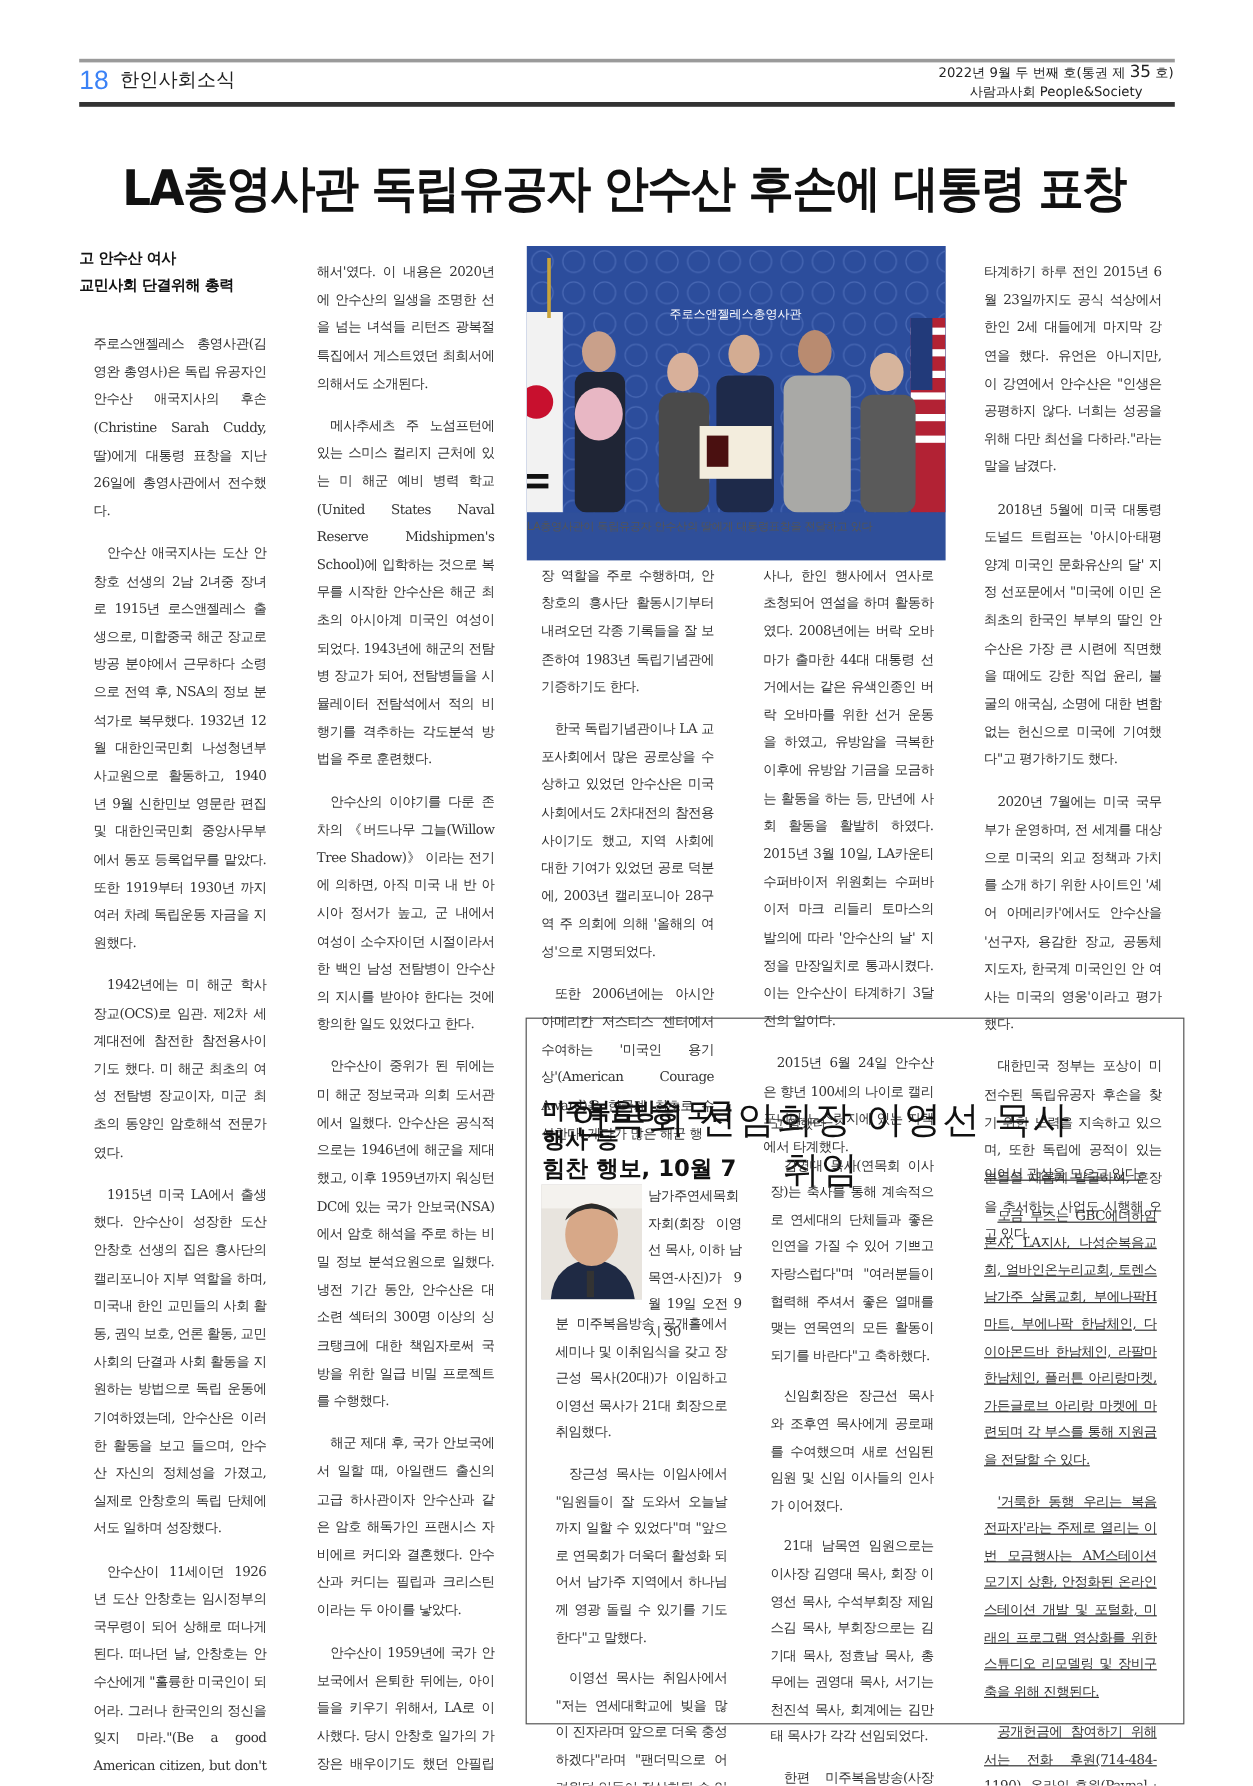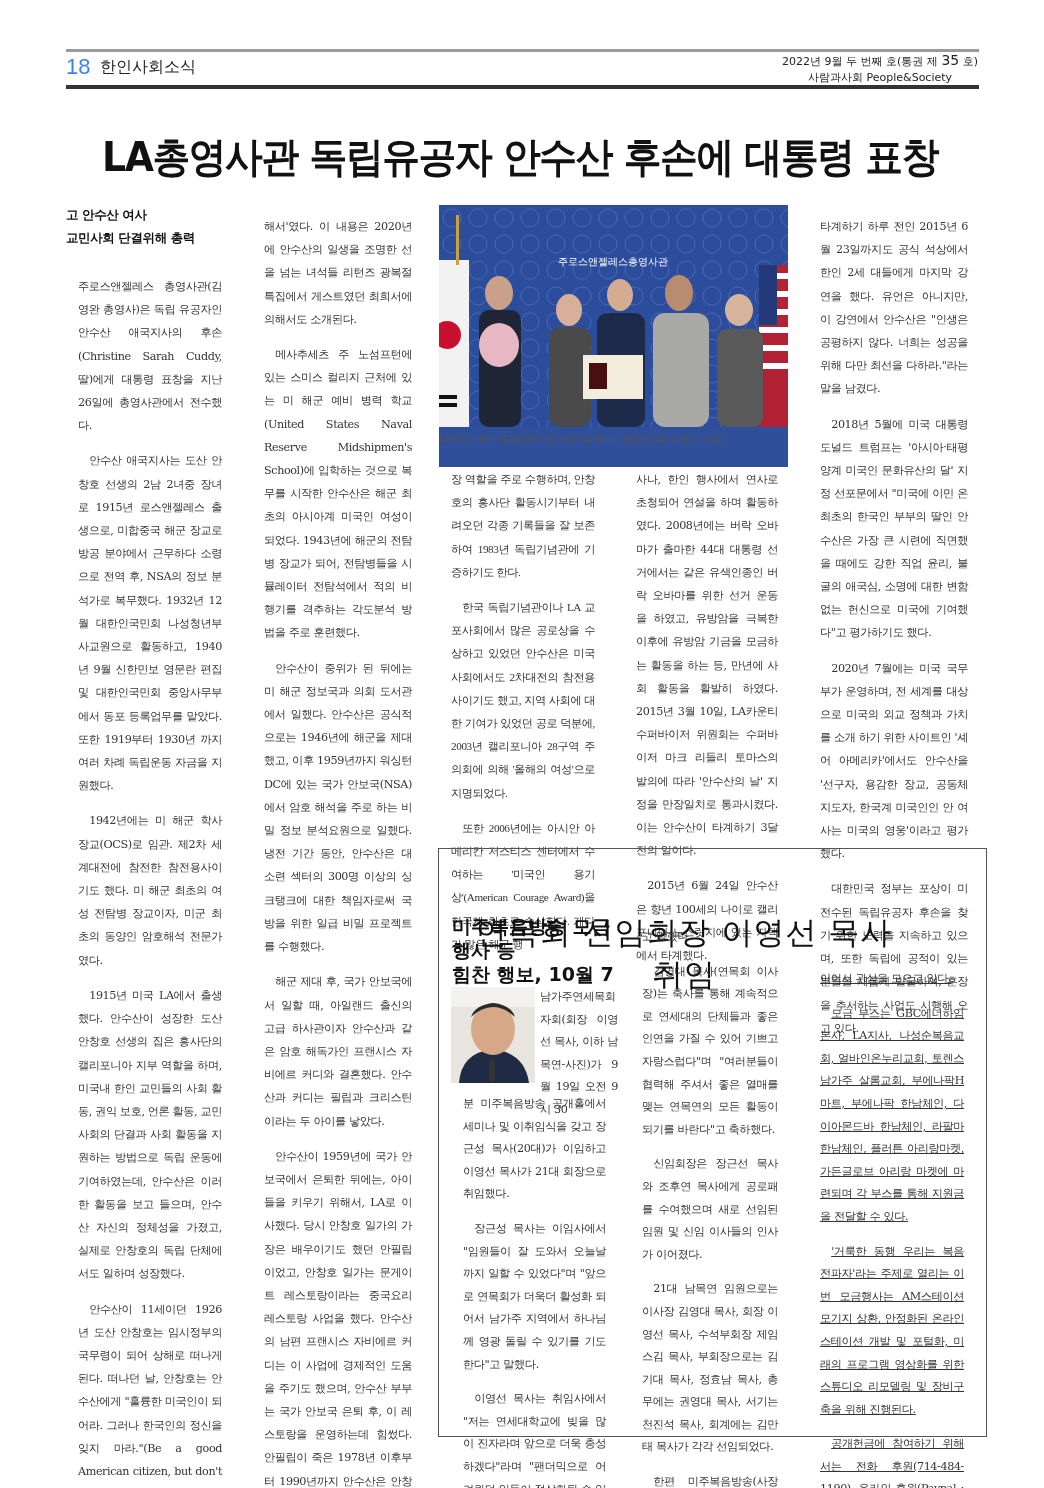--- a/index.html
+++ b/index.html
@@ -50,20 +50,21 @@
   <p>안수산 애국지사는 도산 안창호 선생의 2남 2녀중 장녀로 1915년 로스앤젤레스 출생으로, 미합중국 해군 장교로 방공 분야에서 근무하다 소령으로 전역 후, NSA의 정보 분석가로 복무했다. 1932년 12월 대한인국민회 나성청년부 사교원으로 활동하고, 1940년 9월 신한민보 영문란 편집 및 대한인국민회 중앙사무부에서 동포 등록업무를 맡았다. 또한 1919부터 1930년 까지 여러 차례 독립운동 자금을 지원했다.</p>
   <p>1942년에는 미 해군 학사장교(OCS)로 임관. 제2차 세계대전에 참전한 참전용사이기도 했다. 미 해군 최초의 여성 전탐병 장교이자, 미군 최초의 동양인 암호해석 전문가였다.</p>
   <p>1915년 미국 LA에서 출생했다. 안수산이 성장한 도산 안창호 선생의 집은 흥사단의 캘리포니아 지부 역할을 하며, 미국내 한인 교민들의 사회 활동, 권익 보호, 언론 활동, 교민 사회의 단결과 사회 활동을 지원하는 방법으로 독립 운동에 기여하였는데, 안수산은 이러한 활동을 보고 들으며, 안수산 자신의 정체성을 가졌고, 실제로 안창호의 독립 단체에서도 일하며 성장했다.</p>
   <p>안수산이 11세이던 1926년 도산 안창호는 임시정부의 국무령이 되어 상해로 떠나게 된다. 떠나던 날, 안창호는 안수산에게 "훌륭한 미국인이 되어라. 그러나 한국인의 정신을 잊지 마라."(Be a good American citizen, but don't forget your heritage.)라는 말을 남겼고, 이 말은 안수산이 자신의 일생에서 중시하는 가치로 자리매김했다.</p>
   <p>안수산이 1942년 미 해군에 입대한 해는 일본의 진주만 공습이 있던 후였다. 처음 지원했을 때는 아시아계라는 이유로 탈락했으나, 재지원해서 입대할 수 있었다. 입대를 지원한 동기는 '일본에 맞섰던 아버지의 싸움을 이어가기 위</p>
 </div>
 
 <div class="abs col" style="left:252px; top:203px; width:172px;">
   <p class="noindent">해서'였다. 이 내용은 2020년에 안수산의 일생을 조명한 선을 넘는 녀석들 리턴즈 광복절 특집에서 게스트였던 최희서에 의해서도 소개된다.</p>
   <p>메사추세츠 주 노섬프턴에 있는 스미스 컬리지 근처에 있는 미 해군 예비 병력 학교(United States Naval Reserve Midshipmen's School)에 입학하는 것으로 복무를 시작한 안수산은 해군 최초의 아시아계 미국인 여성이 되었다. 1943년에 해군의 전탐병 장교가 되어, 전탐병들을 시뮬레이터 전탐석에서 적의 비행기를 격추하는 각도분석 방법을 주로 훈련했다.</p>
+  <p>안수산의 이야기를 다룬 존 차의 《버드나무 그늘(Willow Tree Shadow)》 이라는 전기에 의하면, 아직 미국 내 반 아시아 정서가 높고, 군 내에서 여성이 소수자이던 시절이라서 한 백인 남성 전탐병이 안수산의 지시를 받아야 한다는 것에 항의한 일도 있었다고 한다.</p>
   <p>안수산이 중위가 된 뒤에는 미 해군 정보국과 의회 도서관에서 일했다. 안수산은 공식적으로는 1946년에 해군을 제대했고, 이후 1959년까지 워싱턴 DC에 있는 국가 안보국(NSA)에서 암호 해석을 주로 하는 비밀 정보 분석요원으로 일했다. 냉전 기간 동안, 안수산은 대 소련 섹터의 300명 이상의 싱크탱크에 대한 책임자로써 국방을 위한 일급 비밀 프로젝트를 수행했다.</p>
   <p>해군 제대 후, 국가 안보국에서 일할 때, 아일랜드 출신의 고급 하사관이자 안수산과 같은 암호 해독가인 프랜시스 자비에르 커디와 결혼했다. 안수산과 커디는 필립과 크리스틴이라는 두 아이를 낳았다.</p>
   <p>안수산이 1959년에 국가 안보국에서 은퇴한 뒤에는, 아이들을 키우기 위해서, LA로 이사했다. 당시 안창호 일가의 가장은 배우이기도 했던 안필립이었고, 안창호 일가는 문게이트 레스토랑이라는 중국요리 레스토랑 사업을 했다. 안수산의 남편 프랜시스 자비에르 커디는 이 사업에 경제적인 도움을 주기도 했으며, 안수산 부부는 국가 안보국 은퇴 후, 이 레스토랑을 운영하는데 힘썼다. 안필립이 죽은 1978년 이후부터 1990년까지 안수산은 안창호 일가의 가</p>
 </div>
 
 <div class="abs photo" style="left:439px; top:205px; width:349px; height:262px;">
   <svg width="349" height="222" viewBox="0 0 349 222">
     <defs>
       <pattern id="pat" width="26" height="26" patternUnits="userSpaceOnUse">
         <circle cx="13" cy="13" r="9" fill="none" stroke="#4868b4" stroke-width="1"></circle>
@@ -100,21 +101,21 @@
       <ellipse cx="240" cy="88" rx="14" ry="18" fill="#b98b70"></ellipse>
         <rect x="214" y="108" width="56" height="114" rx="12" fill="#a9a9a6"></rect>
       <ellipse cx="300" cy="105" rx="14" ry="16" fill="#d6b49c"></ellipse>
         <rect x="278" y="124" width="46" height="98" rx="10" fill="#5a5a5a"></rect>
     </g>
     <text x="174" y="60" fill="#fff" font-size="10" text-anchor="middle" font-family="DejaVu Sans, sans-serif">주로스앤젤레스총영사관</text>
   </svg>
 </div>
 <div class="abs caption" style="left:439px; top:433px; width:349px;">LA총영사관이 독립유공자 안수산의 딸에게 대통령표창을 전달하고 있다</div>
 
-<div class="abs col" style="left:439px; top:456px; width:168px;font-family:Liberation Serif, serif;">
+<div class="abs col" style="left:439px; top:456px; width:168px;">
   <p class="noindent">장 역할을 주로 수행하며, 안창호의 흥사단 활동시기부터 내려오던 각종 기록들을 잘 보존하여 1983년 독립기념관에 기증하기도 한다.</p>
   <p>한국 독립기념관이나 LA 교포사회에서 많은 공로상을 수상하고 있었던 안수산은 미국 사회에서도 2차대전의 참전용사이기도 했고, 지역 사회에 대한 기여가 있었던 공로 덕분에, 2003년 캘리포니아 28구역 주 의회에 의해 '올해의 여성'으로 지명되었다.</p>
   <p>또한 2006년에는 아시안 아메리칸 저스티스 센터에서 수여하는 '미국인 용기상'(American Courage Award)을 한국계 최초로 수상한다. 게다가 많은 해군 행</p>
 </div>
 
 <div class="abs col" style="left:624px; top:456px; width:166px;">
   <p class="noindent">사나, 한인 행사에서 연사로 초청되어 연설을 하며 활동하였다. 2008년에는 버락 오바마가 출마한 44대 대통령 선거에서는 같은 유색인종인 버락 오바마를 위한 선거 운동을 하였고, 유방암을 극복한 이후에 유방암 기금을 모금하는 활동을 하는 등, 만년에 사회 활동을 활발히 하였다. 2015년 3월 10일, LA카운티 수퍼바이저 위원회는 수퍼바이저 마크 리들리 토마스의 발의에 따라 '안수산의 날' 지정을 만장일치로 통과시켰다. 이는 안수산이 타계하기 3달 전의 일이다.</p>
   <p>2015년 6월 24일 안수산은 향년 100세의 나이로 캘리포니아 노스릿지에 있는 자택에서 타계했다.</p>
 </div>
 

